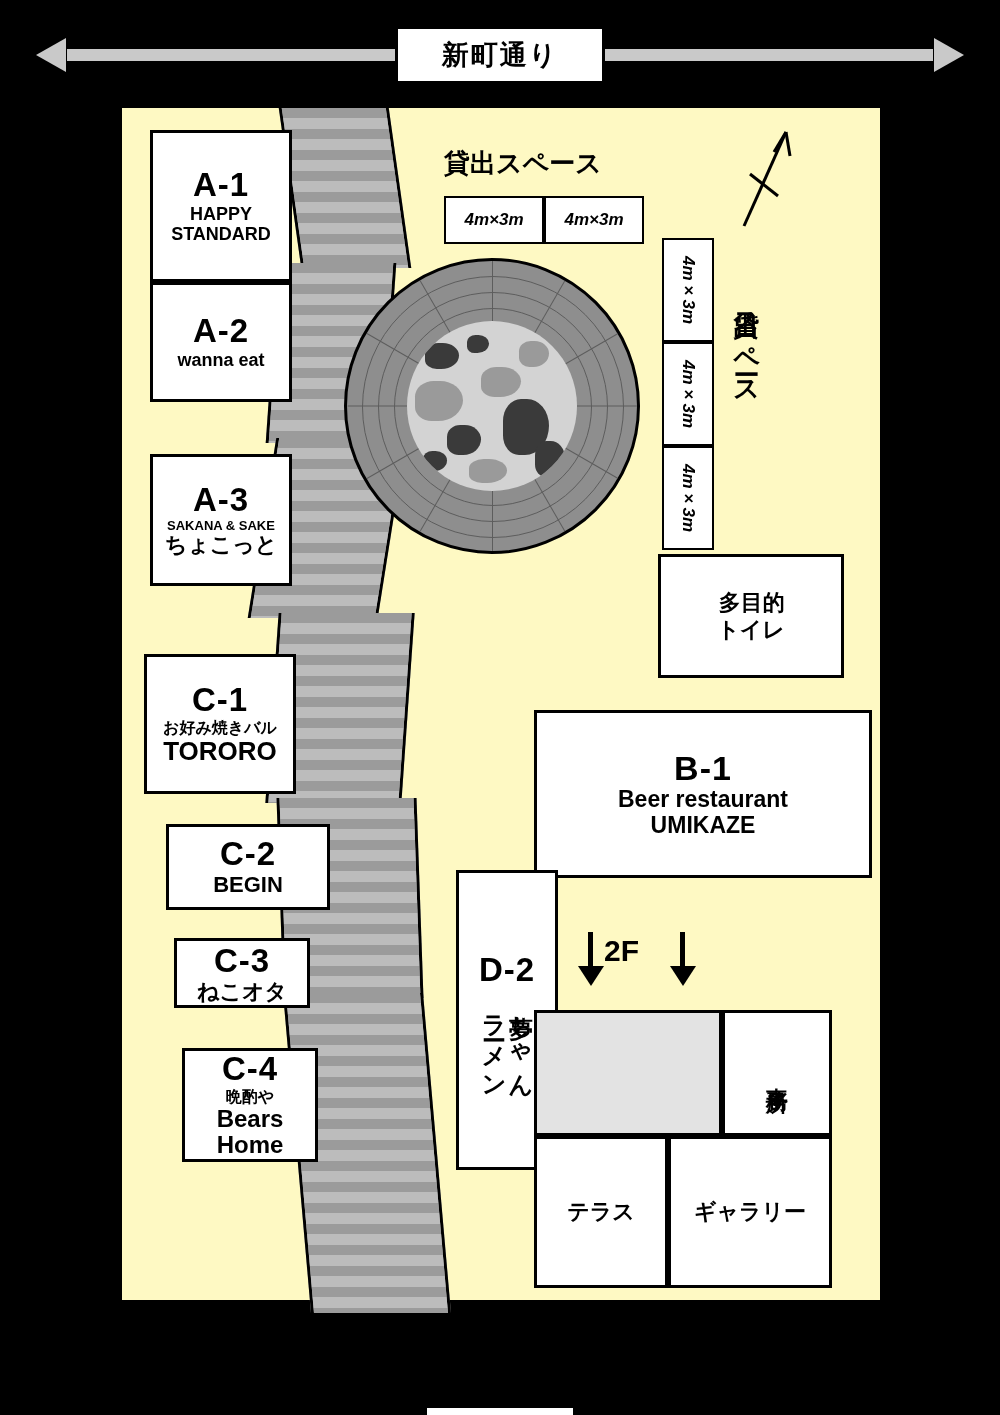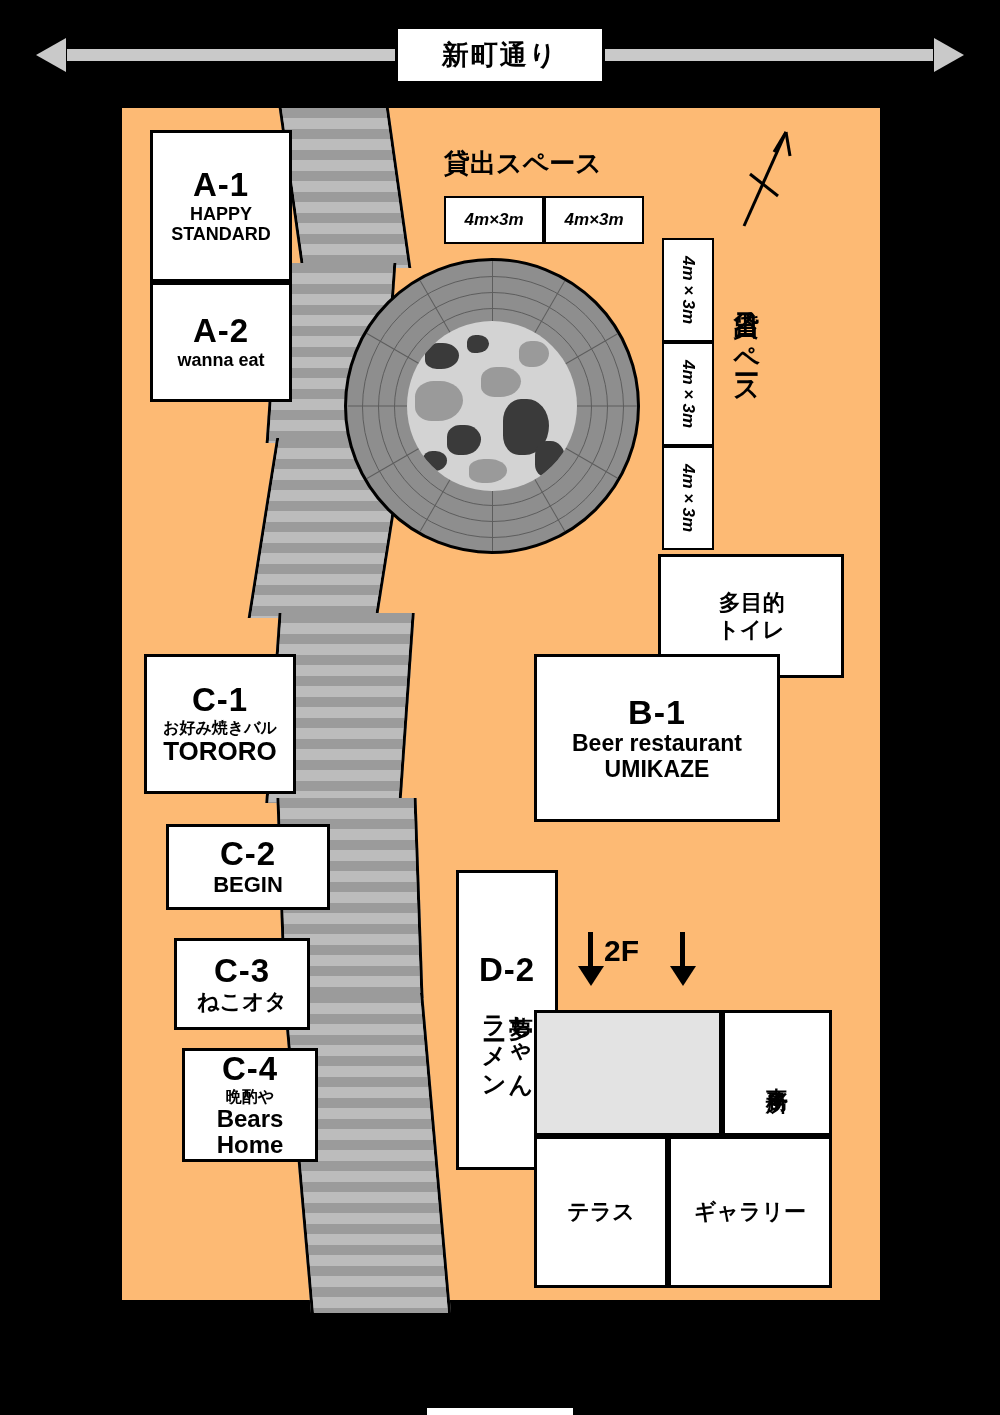--- a/index.html
+++ b/index.html
@@ -18,21 +18,21 @@
   .arrow-line .tip{position:absolute;top:50%;transform:translateY(-50%);
                    width:0;height:0;border-top:17px solid transparent;border-bottom:17px solid transparent;}
   .arrow-line .tip.l{left:0;border-right:30px solid #c9c9c9;
                      filter:drop-shadow(0 0 0 #000);}
   .arrow-line .tip.r{right:0;border-left:30px solid #c9c9c9;}
   .street-label{position:relative;z-index:3;background:#fff;border:3px solid #000;
                 padding:8px 44px;font-size:27px;font-weight:bold;letter-spacing:2px;}
 
   
   #map-frame{position:absolute;left:118px;top:104px;width:766px;height:1200px;
-             background:#fdba74;border:4px solid #000;box-sizing:border-box;}
+             background:#fef9c3;border:4px solid #000;box-sizing:border-box;}
 
   
   .path{position:absolute;background:#b0b0b0;border-left:3px solid #000;border-right:3px solid #000;
         box-sizing:border-box;}
   .path-hatch{position:absolute;inset:0;
       background:repeating-linear-gradient(to bottom,#9b9b9b 0 10px,#bcbcbc 10px 21px);}
 
   
   .box{position:absolute;background:#fff;border:3px solid #000;box-sizing:border-box;
        display:flex;flex-direction:column;align-items:center;justify-content:center;
@@ -156,47 +156,52 @@
 
   <div class="box" style="left:28px;top:22px;width:142px;height:152px;">
     <div class="code">A-1</div>
     <div class="sub">HAPPY</div>
     <div class="sub">STANDARD</div>
   </div>
   <div class="box" style="left:28px;top:174px;width:142px;height:120px;">
     <div class="code">A-2</div>
     <div class="sub">wanna eat</div>
   </div>
+  <div class="box" style="left:28px;top:346px;width:142px;height:132px;">
+    <div class="code">A-3</div>
+    <div class="sub xs">SAKANA &amp; SAKE</div>
+    <div class="sub jp">ちょこっと</div>
+  </div>
 
   <div class="box" style="left:22px;top:546px;width:152px;height:140px;">
     <div class="code">C-1</div>
     <div class="sub xs" style="font-size:16px;">お好み焼きバル</div>
     <div class="sub jp" style="font-size:26px;">TORORO</div>
   </div>
   <div class="box" style="left:44px;top:716px;width:164px;height:86px;">
     <div class="code">C-2</div>
     <div class="sub jp">BEGIN</div>
   </div>
-  <div class="box" style="left:52px;top:830px;width:136px;height:92px;">
+  <div class="box" style="left:52px;top:830px;width:136px;height:70px;justify-content:flex-end;">
     <div class="code">C-3</div>
     <div class="sub jp">ねこオタ</div>
   </div>
   <div class="box" style="left:60px;top:940px;width:136px;height:114px;">
     <div class="code">C-4</div>
     <div class="sub xs" style="font-size:16px;">晩酌や</div>
     <div class="sub jp" style="font-size:24px;">Bears</div>
     <div class="sub jp" style="font-size:24px;">Home</div>
   </div>
 
   <div class="box" style="left:536px;top:446px;width:186px;height:124px;">
     <div class="plain" style="white-space:pre-line;text-align:right;">多目的
 トイレ</div>
   </div>
 
-  <div class="box" style="left:412px;top:546px;width:246px;height:168px;">
+  <div class="box" style="left:412px;top:602px;width:338px;height:168px;">
     <div class="code" style="font-size:34px;">B-1</div>
     <div class="sub" style="font-size:23px;">Beer restaurant</div>
     <div class="sub" style="font-size:23px;">UMIKAZE</div>
   </div>
 
   <div class="box" style="left:334px;top:762px;width:102px;height:300px;">
     <div class="code" style="margin-bottom:8px;">D-2</div>
     <div class="sub jp" style="writing-mode:vertical-rl;white-space:pre-line;font-size:24px;letter-spacing:2px;">夢ちゃん
 ラーメン</div>
   </div>

